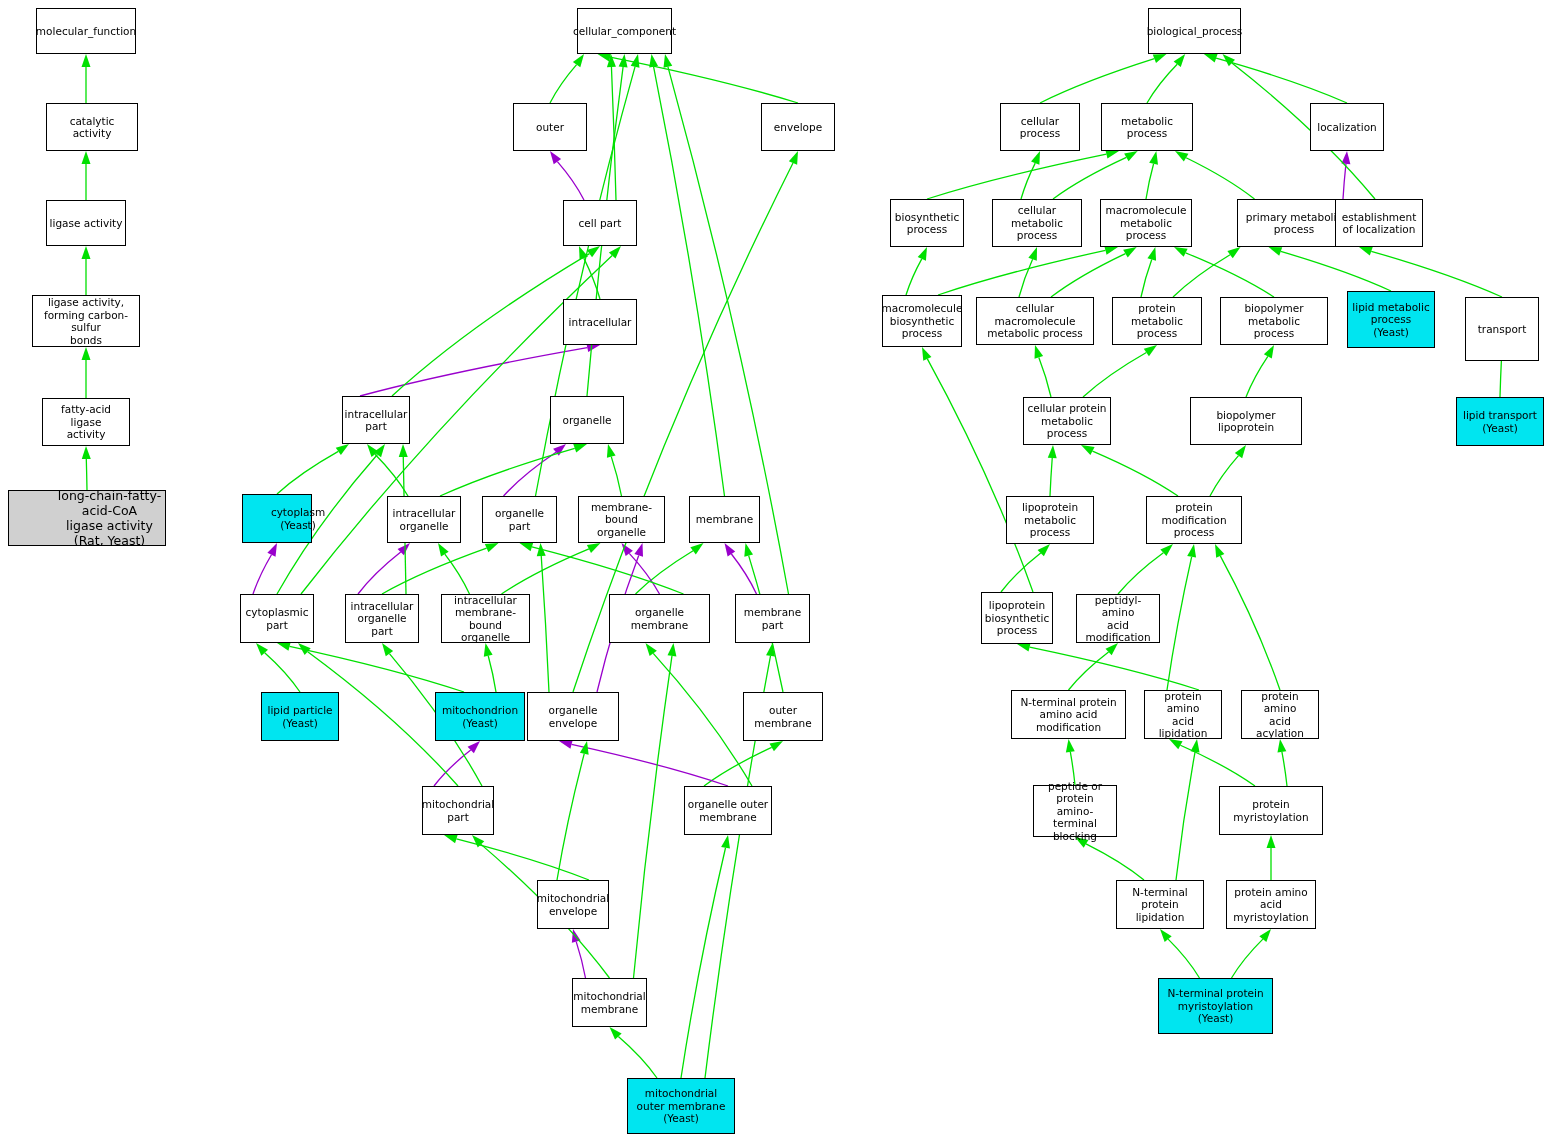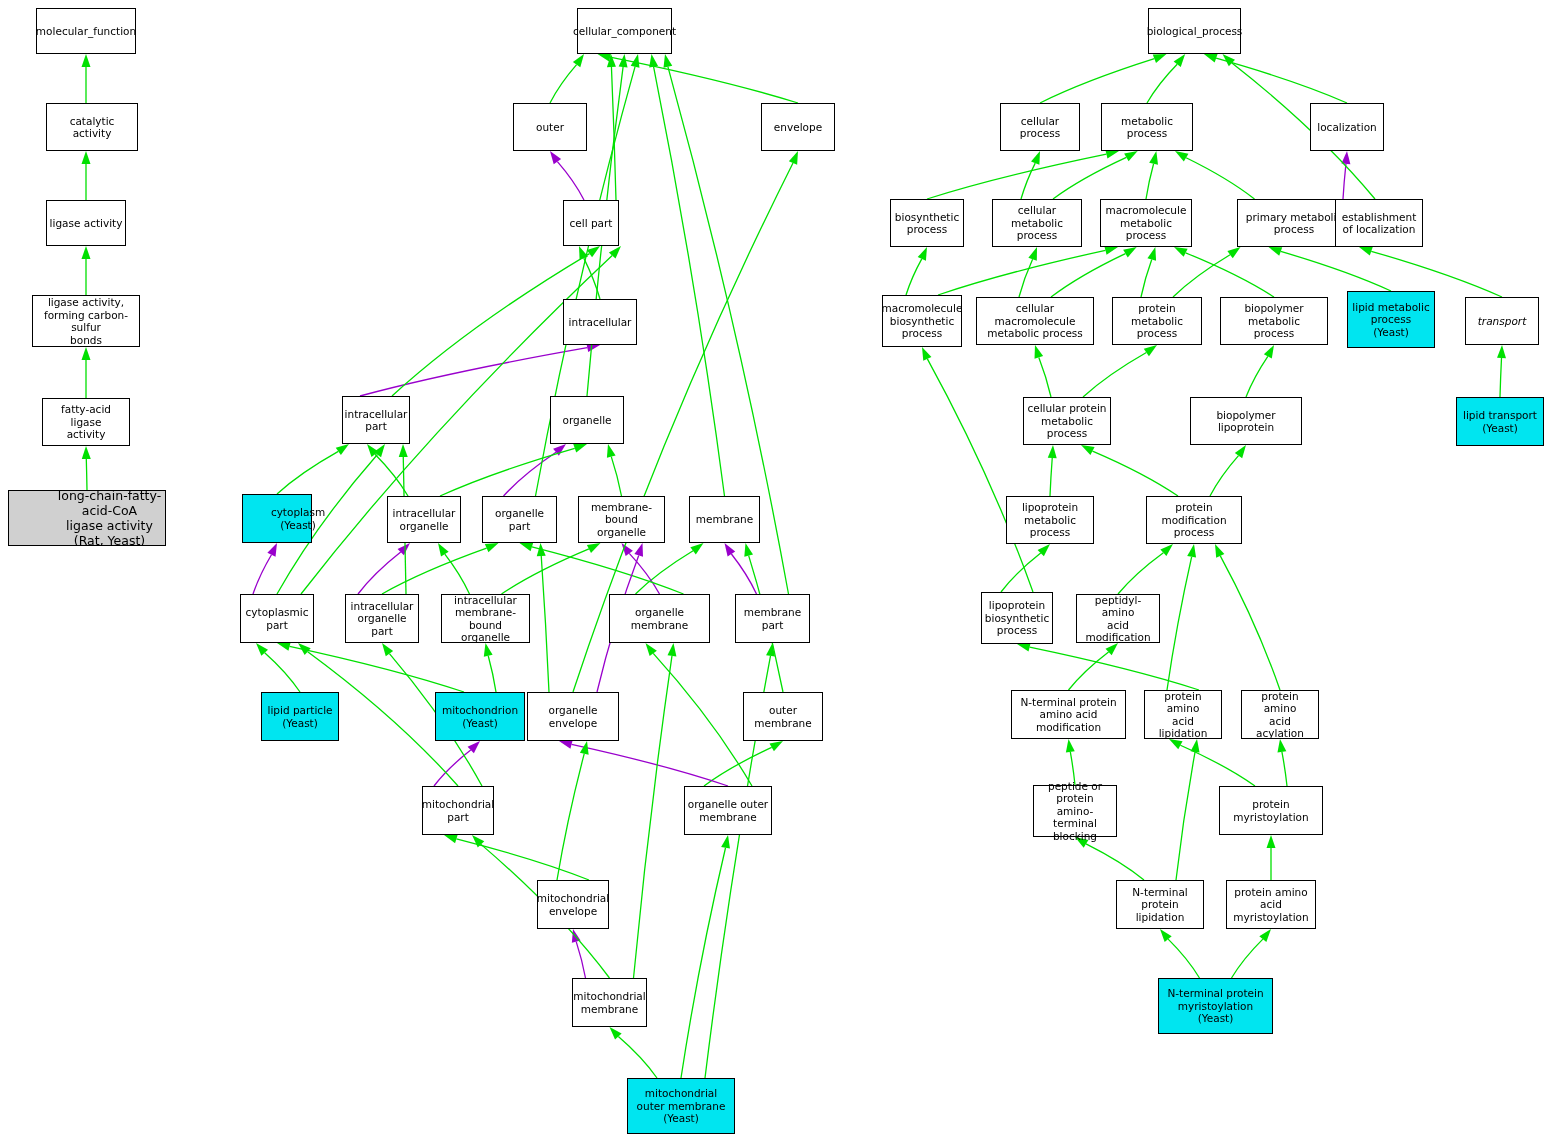--- a/index.html
+++ b/index.html
@@ -254,21 +254,21 @@
 forming carbon-sulfur
 bonds</div>
       <div class="node" style="left: 42px; top: 398px; width: 88px; height: 48px;">fatty-acid ligase
 activity</div>
       <div class="node gray" style="left: 8px; top: 490px; width: 158px; height: 56px;">long-chain-fatty-acid-CoA
 ligase activity
 (Rat, Yeast)</div>
       <div class="node" style="left: 577px; top: 8px; width: 95px; height: 46px;">cellular_component</div>
       <div class="node" style="left: 513px; top: 103px; width: 74px; height: 48px;">outer</div>
       <div class="node" style="left: 761px; top: 103px; width: 74px; height: 48px;">envelope</div>
-      <div class="node" style="left: 563px; top: 200px; width: 56px; height: 46px;">cell part</div>
+      <div class="node" style="left: 563px; top: 200px; width: 74px; height: 46px;">cell part</div>
       <div class="node" style="left: 563px; top: 299px; width: 74px; height: 46px;">intracellular</div>
       <div class="node" style="left: 342px; top: 396px; width: 68px; height: 48px;">intracellular
 part</div>
       <div class="node" style="left: 550px; top: 396px; width: 74px; height: 48px;">organelle</div>
       <div class="node annotated cyan" style="left: 242px; top: 494px; width: 70px; height: 49px; padding-left: 44px;">cytoplasm
 (Yeast)</div>
       <div class="node" style="left: 387px; top: 496px; width: 74px; height: 47px;">intracellular
 organelle</div>
       <div class="node" style="left: 482px; top: 496px; width: 75px; height: 47px;">organelle part</div>
       <div class="node" style="left: 578px; top: 496px; width: 87px; height: 47px;">membrane-bound
@@ -319,21 +319,21 @@
 process</div>
       <div class="node" style="left: 976px; top: 297px; width: 118px; height: 48px;">cellular macromolecule
 metabolic process</div>
       <div class="node" style="left: 1112px; top: 297px; width: 90px; height: 48px;">protein metabolic
 process</div>
       <div class="node" style="left: 1220px; top: 297px; width: 108px; height: 48px;">biopolymer metabolic
 process</div>
       <div class="node annotated cyan" style="left: 1347px; top: 291px; width: 88px; height: 57px;">lipid metabolic
 process
 (Yeast)</div>
-      <div class="node" style="left: 1465px; top: 297px; width: 74px; height: 48px; font-style: italic;">transport</div>
+      <div class="node" style="left: 1465px; top: 297px; width: 74px; height: 64px;">transport</div>
       <div class="node" style="left: 1023px; top: 397px; width: 88px; height: 48px;">cellular protein
 metabolic process</div>
       <div class="node" style="left: 1190px; top: 397px; width: 112px; height: 48px;">biopolymer lipoprotein</div>
       <div class="node annotated cyan" style="left: 1456px; top: 397px; width: 88px; height: 49px;">lipid transport
 (Yeast)</div>
       <div class="node" style="left: 1006px; top: 496px; width: 88px; height: 48px;">lipoprotein
 metabolic process</div>
       <div class="node" style="left: 1146px; top: 496px; width: 96px; height: 48px;">protein modification
 process</div>
       <div class="node" style="left: 981px; top: 592px; width: 72px; height: 52px;">lipoprotein

